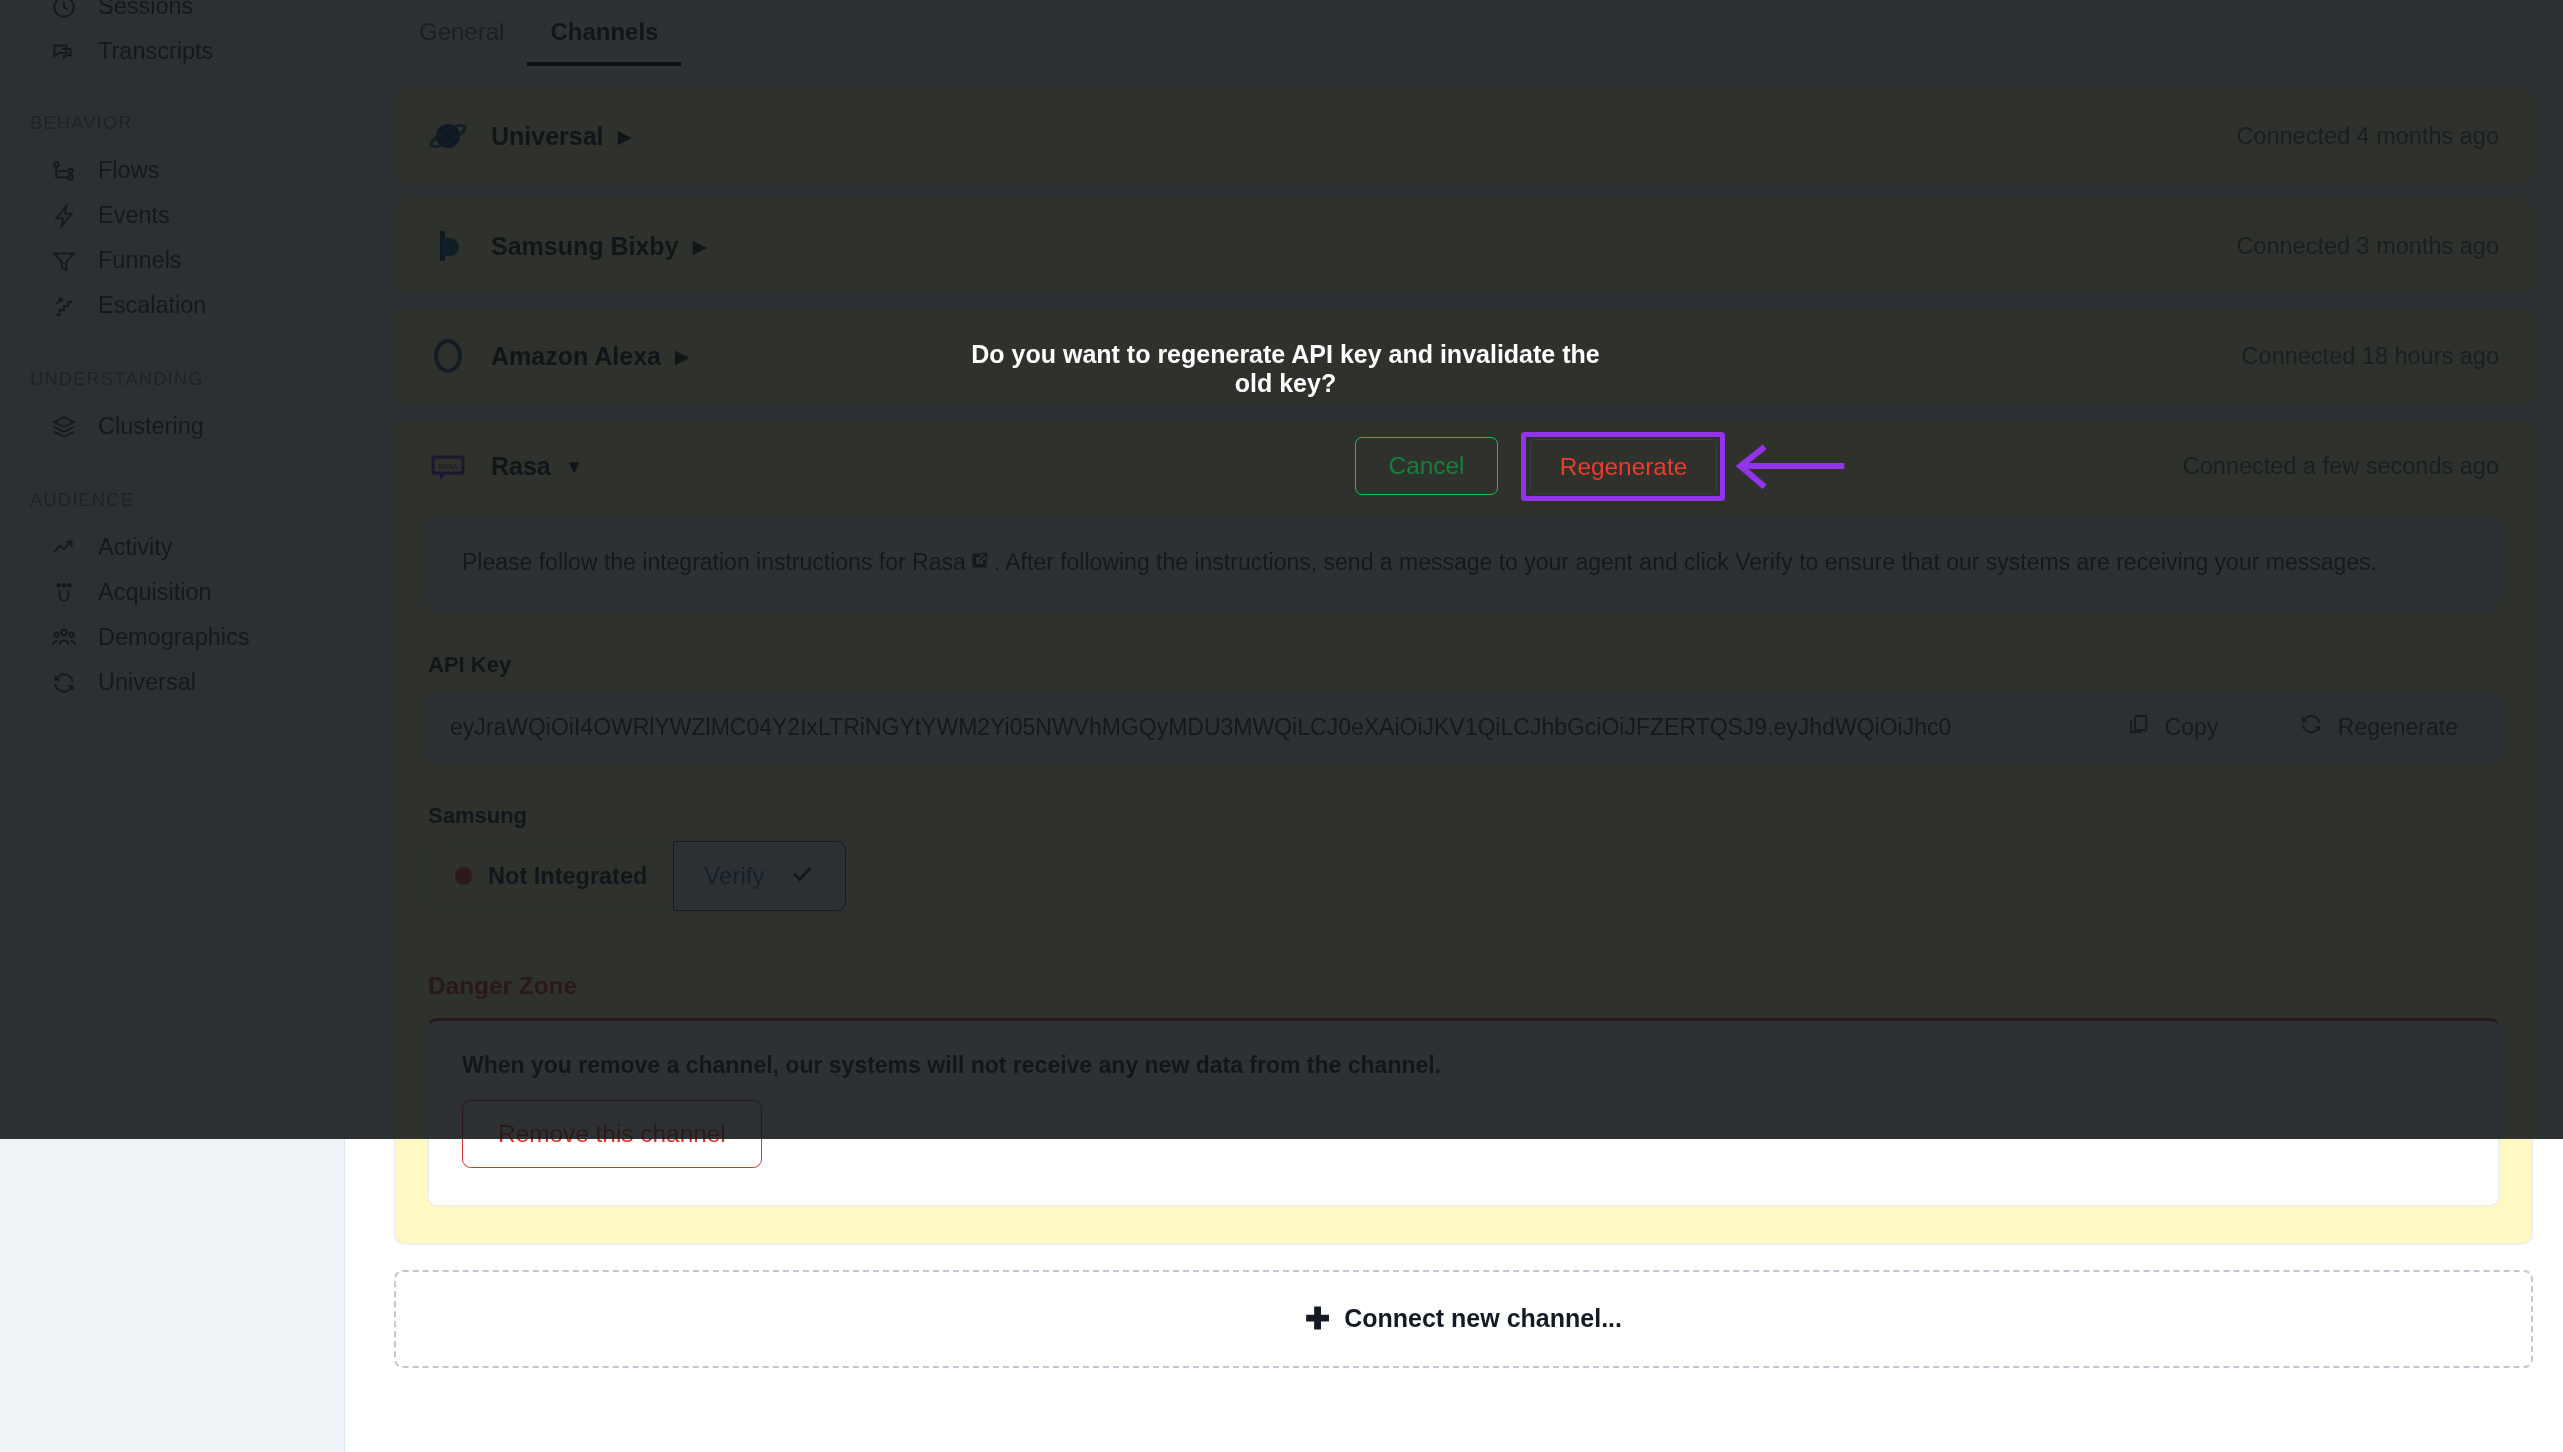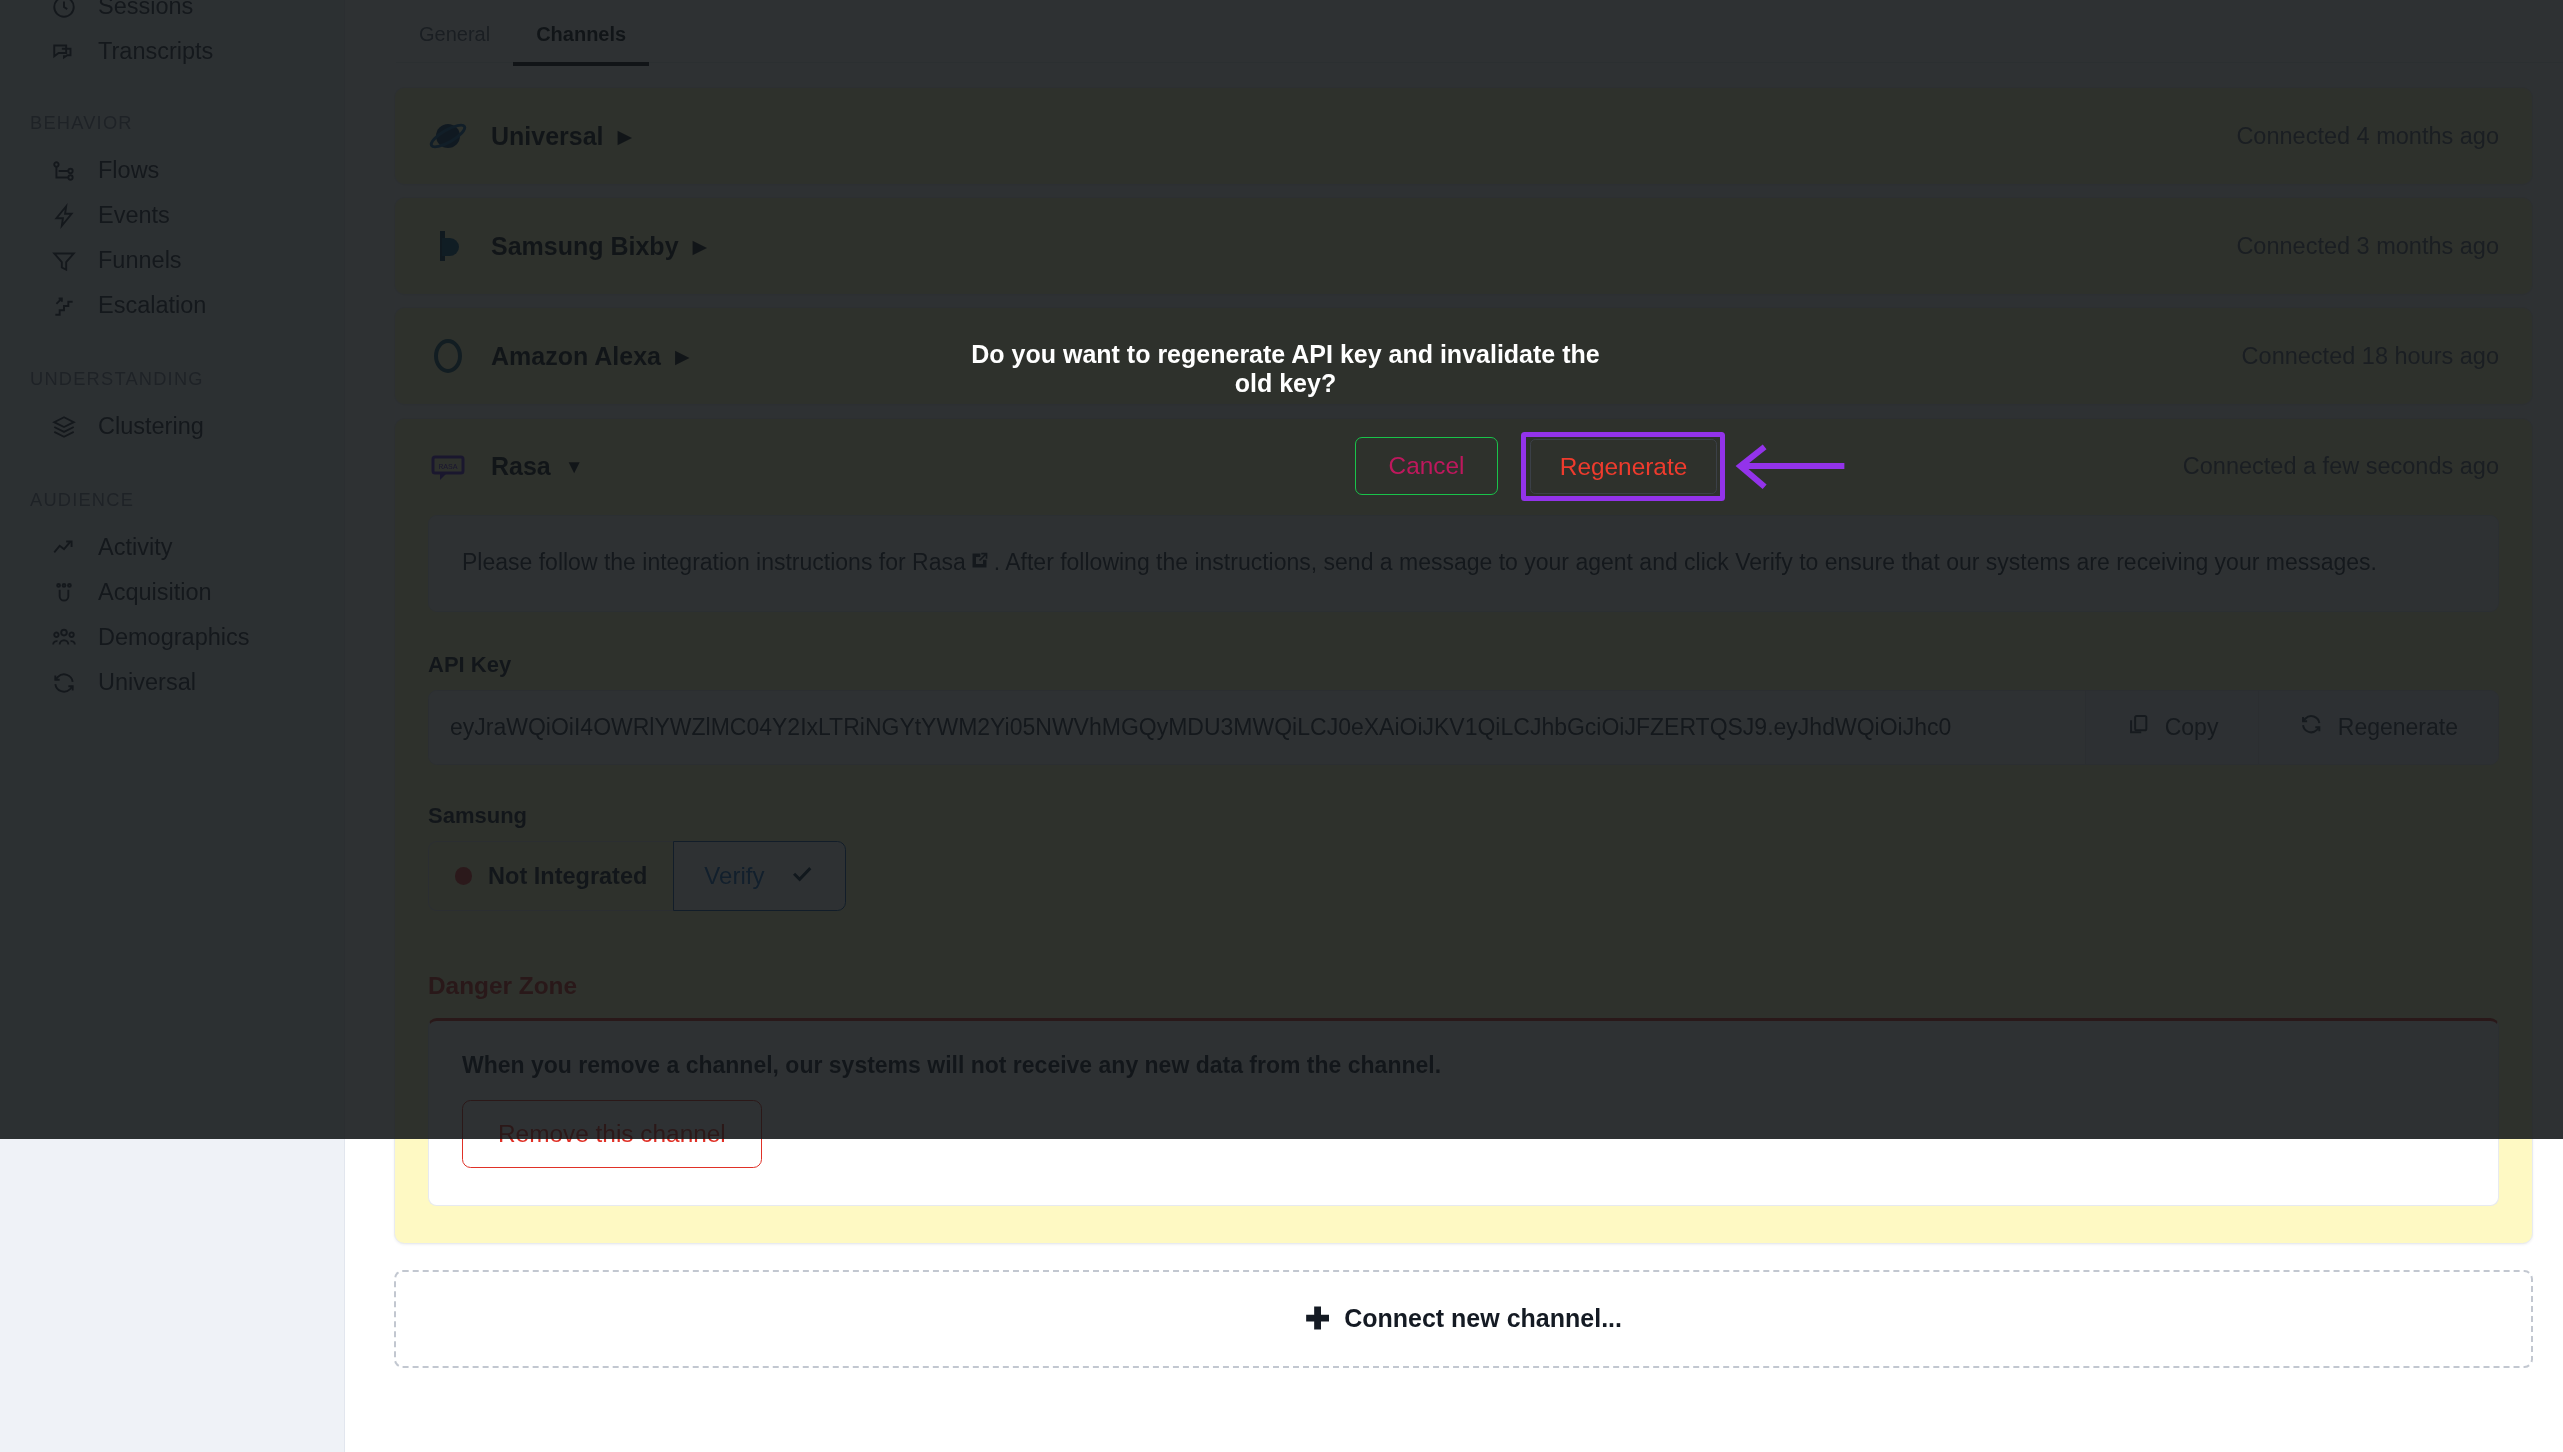--- a/index.html
+++ b/index.html
@@ -31,21 +31,21 @@
 
   .content {
     position: absolute; left: 345px; top: 0; right: 0; height: 1452px;
     background: #ffffff;
   }
   .tabs {
     position: absolute; left: 51px; top: 0; right: 0; height: 66px;
     display: flex; align-items: flex-end; gap: 0;
   }
   .tab {
-    font-size: 20px; color: #5b6475; padding: 0 23px 15.7px 23px;
+    font-size: 24px; color: #5b6475; padding: 0 23px 15.7px 23px;
     border-bottom: 4.4px solid transparent;
   }
   .tab.active { color: #121820; font-weight: 700; border-bottom-color: #10161e; }
   .tabs-rule {
     position: absolute; left: 51px; right: 0; top: 62px; height: 0.9px; background: #e4e8ef;
   }
 
   .panel { position: absolute; left: 49px; top: 87px; right: 30px; }
 
   .chan-card {
@@ -131,21 +131,21 @@
   
   .modal-layer { position: absolute; left: 0; top: 0; width: 2563px; height: 1364px; z-index: 10; pointer-events: none; }
   .modal-q {
     position: absolute; left: 954px; top: 340px; width: 663px;
     text-align: center; color: #ffffff; font-size: 25px; font-weight: 700;
   }
   .btn-cancel {
     position: absolute; left: 1355px; top: 437px; width: 143px; height: 58px;
     border: 1.7px solid #19c34a; border-radius: 7px;
     display: flex; align-items: center; justify-content: center;
-    color: #be185d; font-size: 24.4px; background: transparent;
+    color: #15803d; font-size: 24.4px; background: transparent;
   }
   .btn-regen-hl {
     position: absolute; left: 1521px; top: 432px; width: 204px; height: 69px;
     border: 5.2px solid #9333ea; border-radius: 3.5px;
   }
   .btn-regen {
     position: absolute; left: 1530px; top: 439px; width: 187px; height: 55px;
     border: 1.7px solid #3b4048; border-radius: 5.2px;
     display: flex; align-items: center; justify-content: center;
     color: #ef3b2d; font-size: 24.4px; background: transparent;

